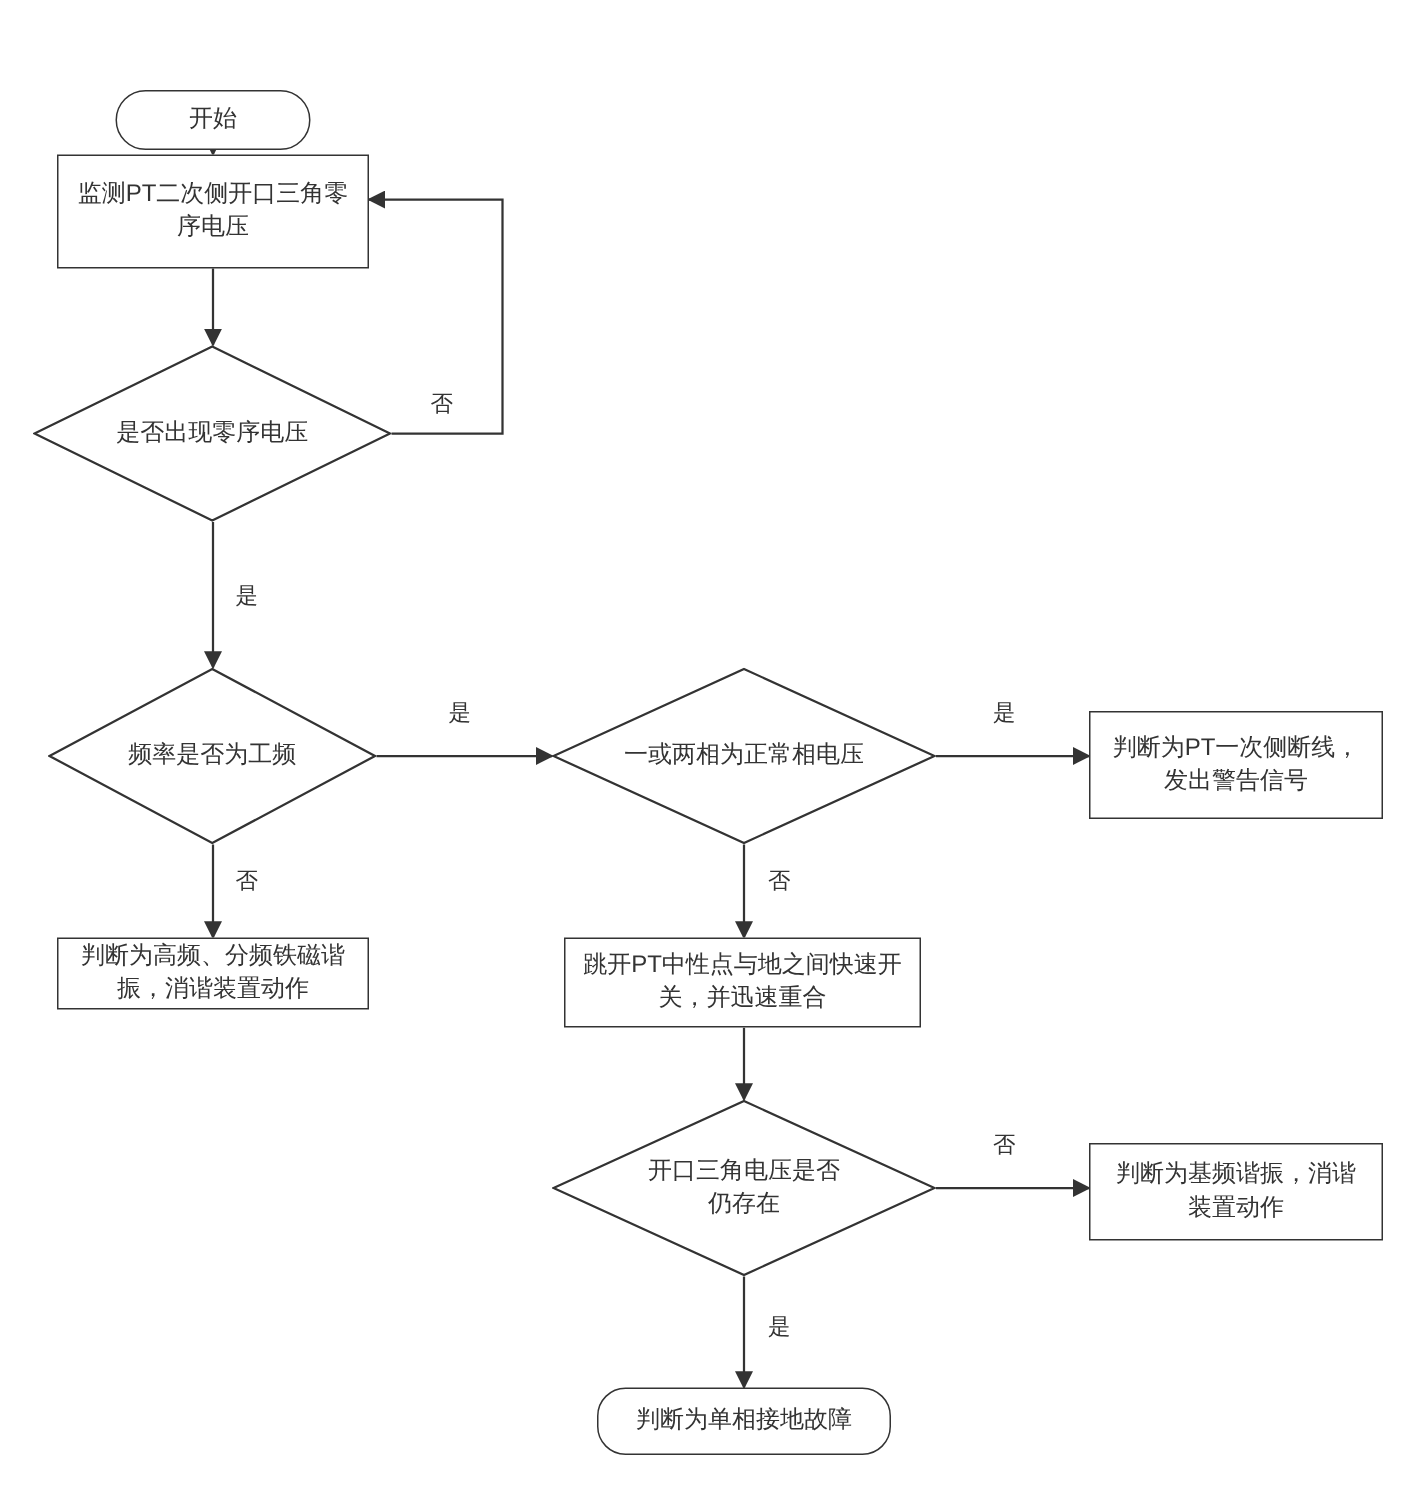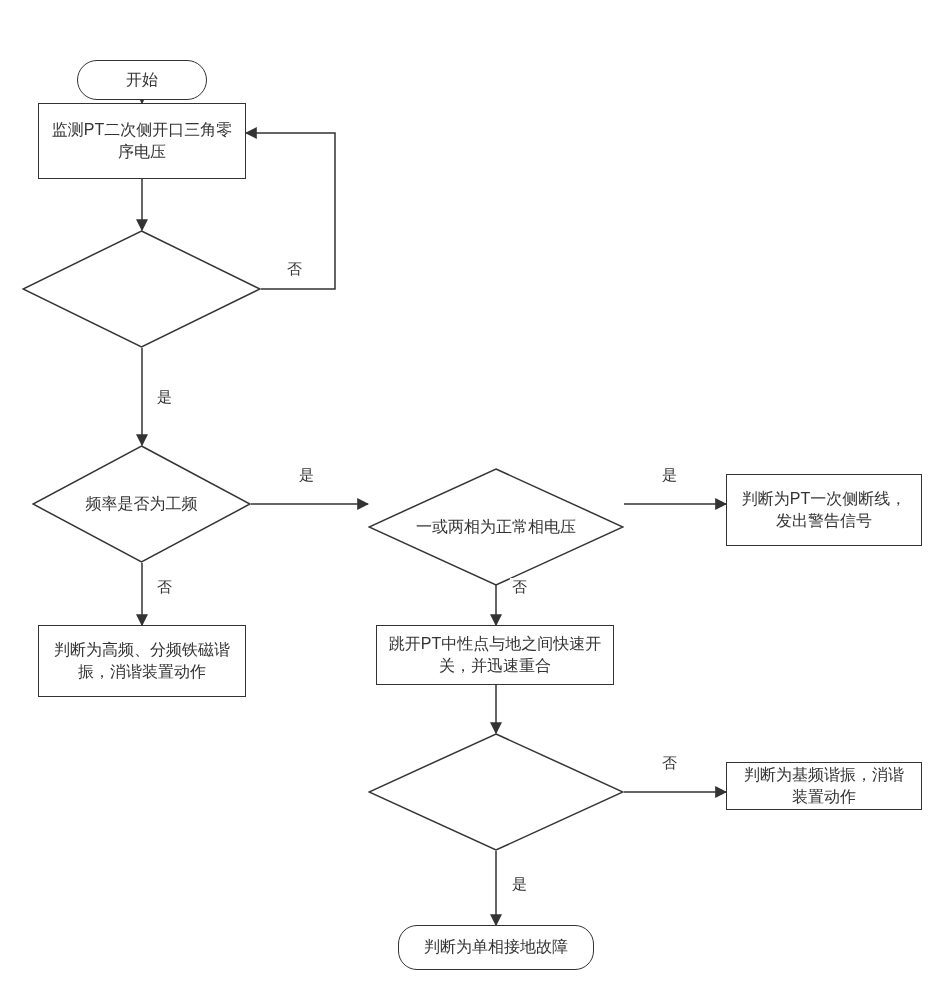--- a/index.html
+++ b/index.html
@@ -96,55 +96,57 @@
 </div>
 
 <div class="node" style="left:38px; top:103px; width:208px; height:76px;">
   <span>监测PT二次侧开口三角零序电压</span>
 </div>
 
 <div class="diamond-wrap" style="left:22px; top:230px; width:239px; height:118px;">
   <svg class="diamond-svg" viewBox="0 0 239 118" preserveAspectRatio="none">
     <polygon points="119.5,1 238,59 119.5,117 1,59" fill="#fff" stroke="#333" stroke-width="1.5"></polygon>
   </svg>
+  <div class="diamond-label">是否出现零序电压</div>
 </div>
 
 <div class="diamond-wrap" style="left:32px; top:445px; width:219px; height:118px;">
   <svg class="diamond-svg" viewBox="0 0 219 118" preserveAspectRatio="none">
     <polygon points="109.5,1 218,59 109.5,117 1,59" fill="#fff" stroke="#333" stroke-width="1.5"></polygon>
   </svg>
   <div class="diamond-label">频率是否为工频</div>
 </div>
 
-<div class="node" style="left:38px; top:625px; width:208px; height:72px;">
+<div class="node" style="left:38px; top:625px; width:208px; height:48px;">
   <span>判断为高频、分频铁磁谐振，消谐装置动作</span>
 </div>
 
-<div class="diamond-wrap" style="left:368px; top:468px; width:256px; height:118px;">
+<div class="diamond-wrap" style="left:368px; top:445px; width:256px; height:118px;">
   <svg class="diamond-svg" viewBox="0 0 256 118" preserveAspectRatio="none">
     <polygon points="128,1 255,59 128,117 1,59" fill="#fff" stroke="#333" stroke-width="1.5"></polygon>
   </svg>
   <div class="diamond-label">一或两相为正常相电压</div>
 </div>
 
 <div class="node" style="left:726px; top:474px; width:196px; height:72px;">
   <span>判断为PT一次侧断线，发出警告信号</span>
 </div>
 
 <div class="node" style="left:376px; top:625px; width:238px; height:60px;">
   <span>跳开PT中性点与地之间快速开关，并迅速重合</span>
 </div>
 
 <div class="diamond-wrap" style="left:368px; top:733px; width:256px; height:118px;">
   <svg class="diamond-svg" viewBox="0 0 256 118" preserveAspectRatio="none">
     <polygon points="128,1 255,59 128,117 1,59" fill="#fff" stroke="#333" stroke-width="1.5"></polygon>
   </svg>
+  <div class="diamond-label" style="max-width:150px;">开口三角电压是否仍存在</div>
 </div>
 
-<div class="node" style="left:726px; top:762px; width:196px; height:48px;">
+<div class="node" style="left:726px; top:762px; width:196px; height:65px;">
   <span>判断为基频谐振，消谐装置动作</span>
 </div>
 
 <div class="node" style="left:398px; top:925px; width:196px; height:45px;border-radius:19px;">
   <span>判断为单相接地故障</span>
 </div>
 
 <span class="edge-label" style="left:285px; top:260px;">否</span>
 <span class="edge-label" style="left:155px; top:388px;">是</span>
 <span class="edge-label" style="left:297px; top:466px;">是</span>

